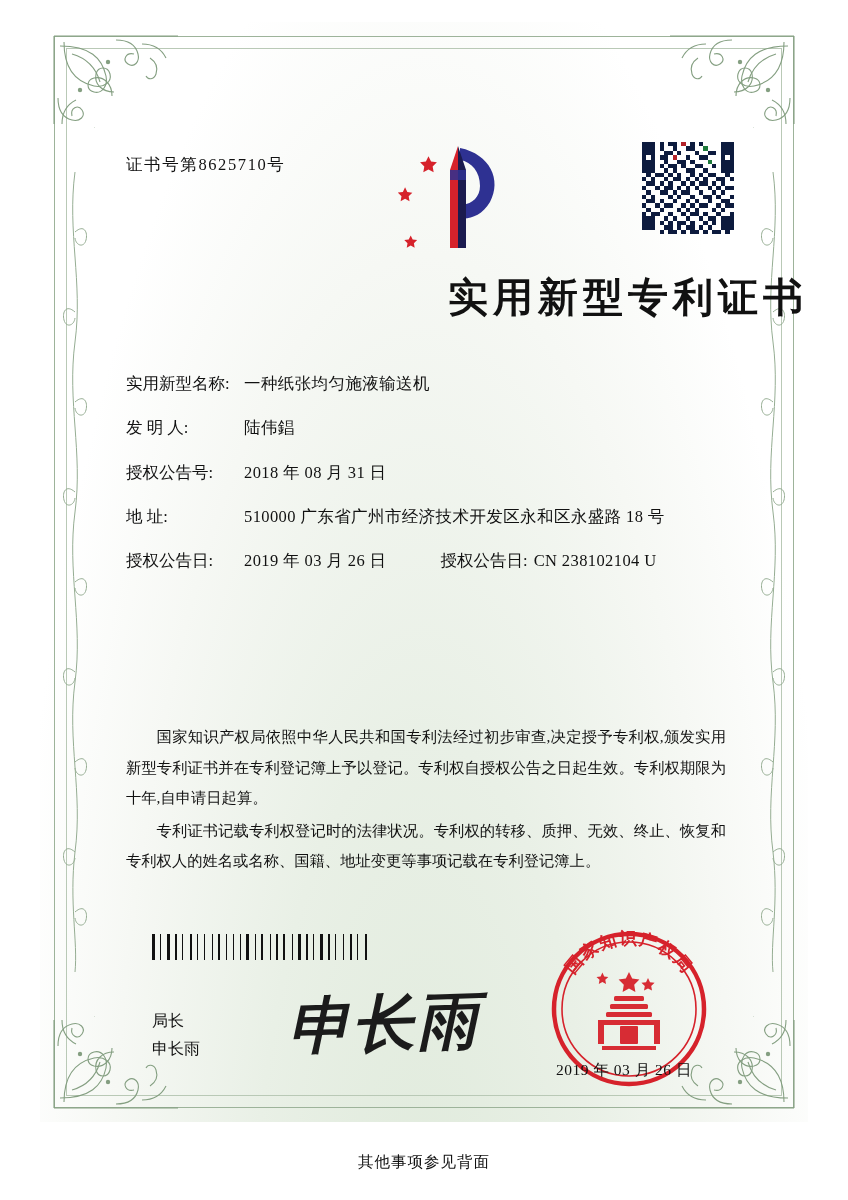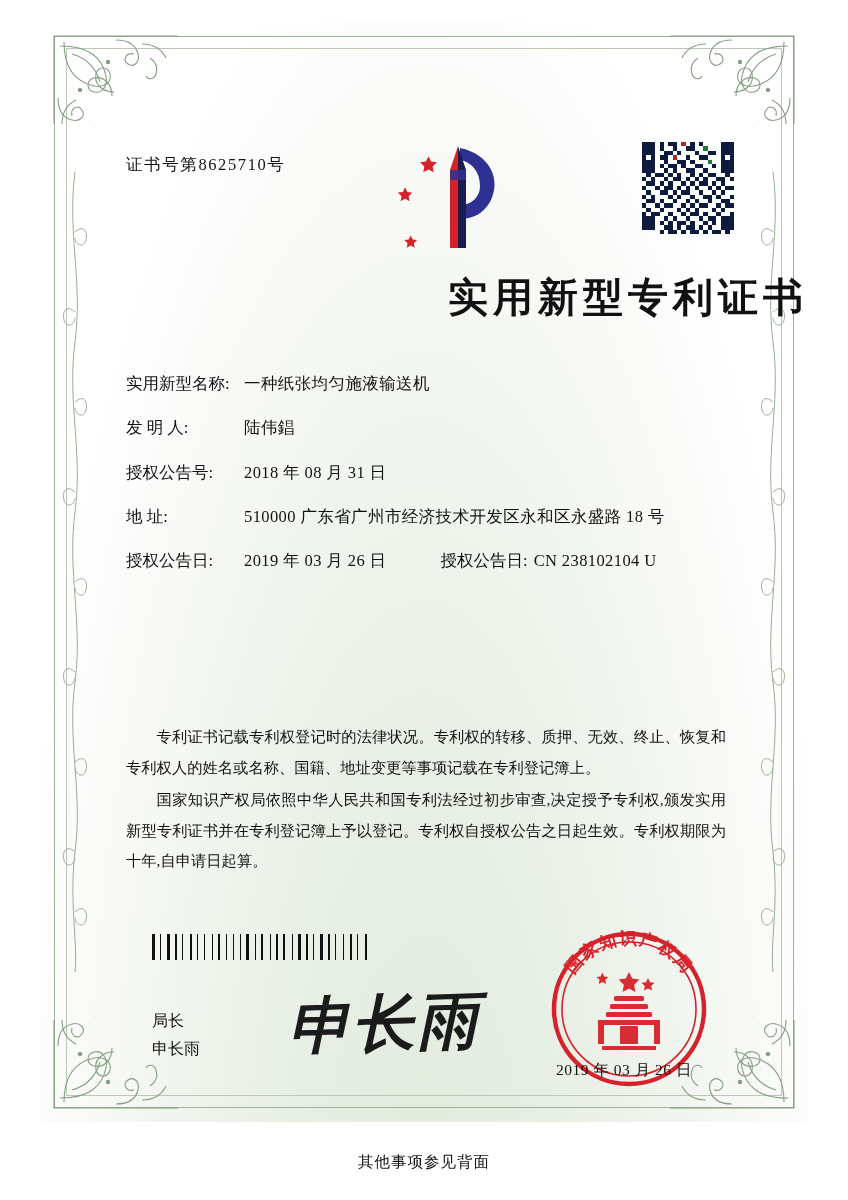--- a/index.html
+++ b/index.html
@@ -495,22 +495,22 @@
     </div>
     <div class="row two">
       <span class="lbl">授权公告日:</span>
       <span class="val">2019 年 03 月 26 日</span>
       <span class="second-lbl">授权公告日:</span>
       <span class="val" style="margin-left:6px">CN 238102104 U</span>
     </div>
   </div>
 
   <div class="paras">
+    <p>国家知识产权局依照中华人民共和国专利法经过初步审查,决定授予专利权,颁发实用新型专利证书并在专利登记簿上予以登记。专利权自授权公告之日起生效。专利权期限为十年,自申请日起算。</p>
     <p>专利证书记载专利权登记时的法律状况。专利权的转移、质押、无效、终止、恢复和专利权人的姓名或名称、国籍、地址变更等事项记载在专利登记簿上。</p>
-    <p>国家知识产权局依照中华人民共和国专利法经过初步审查,决定授予专利权,颁发实用新型专利证书并在专利登记簿上予以登记。专利权自授权公告之日起生效。专利权期限为十年,自申请日起算。</p>
   </div>
 
   <div class="barcode" id="barcode">
       <span style="width:3px;background:#111"></span>
       <span style="width:2px;background:transparent"></span>
       <span style="width:1px;background:transparent"></span>
       <span style="width:2px;background:transparent"></span>
       <span style="width:1px;background:#111"></span>
       <span style="width:2px;background:transparent"></span>
       <span style="width:2px;background:transparent"></span>

